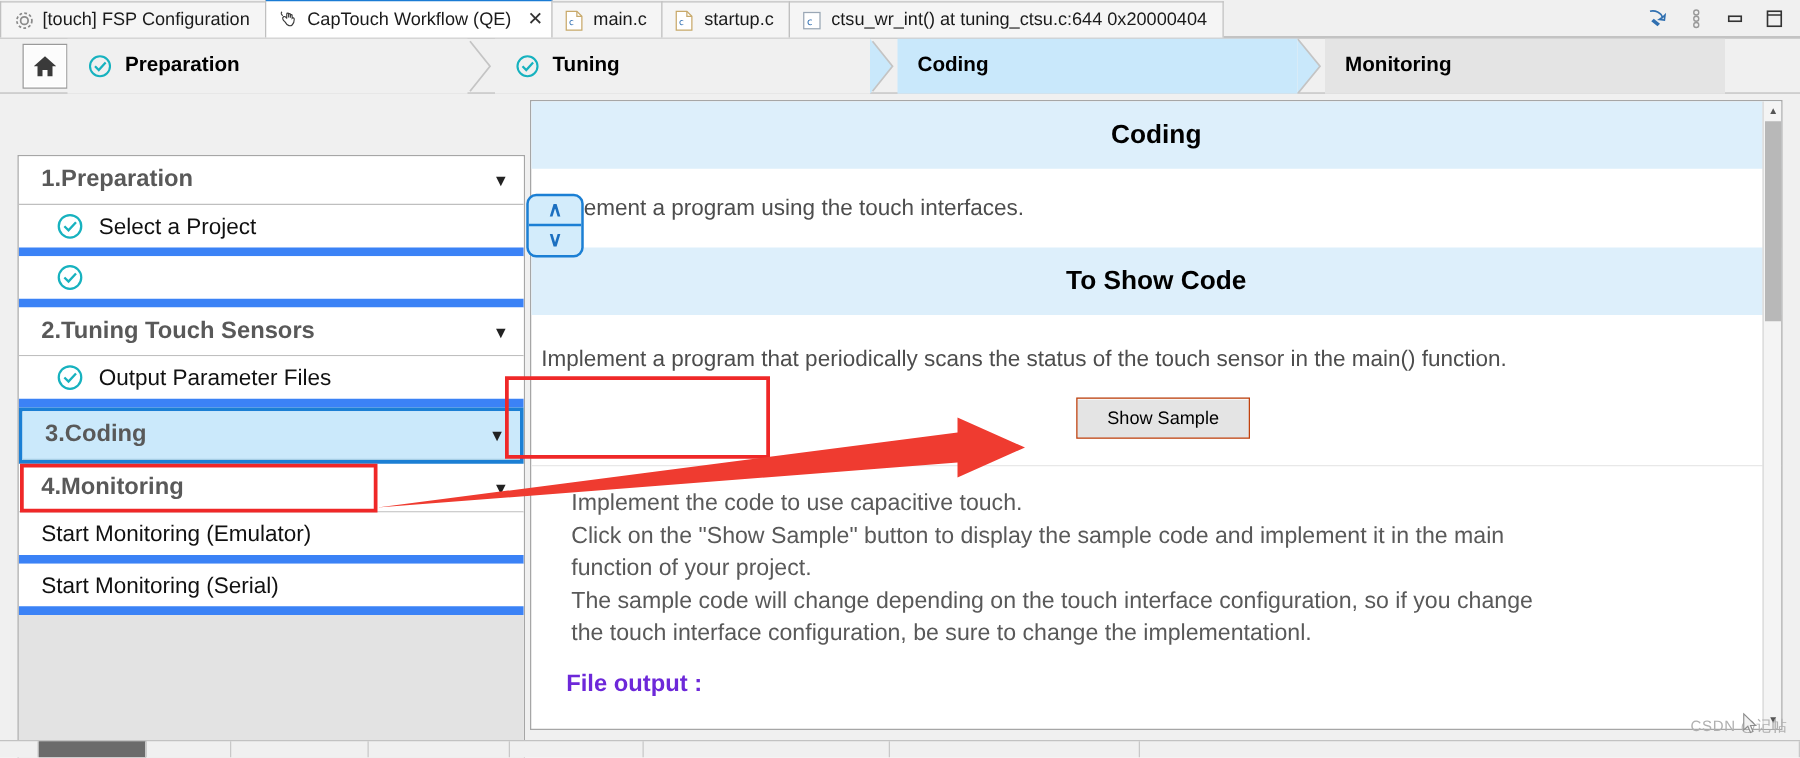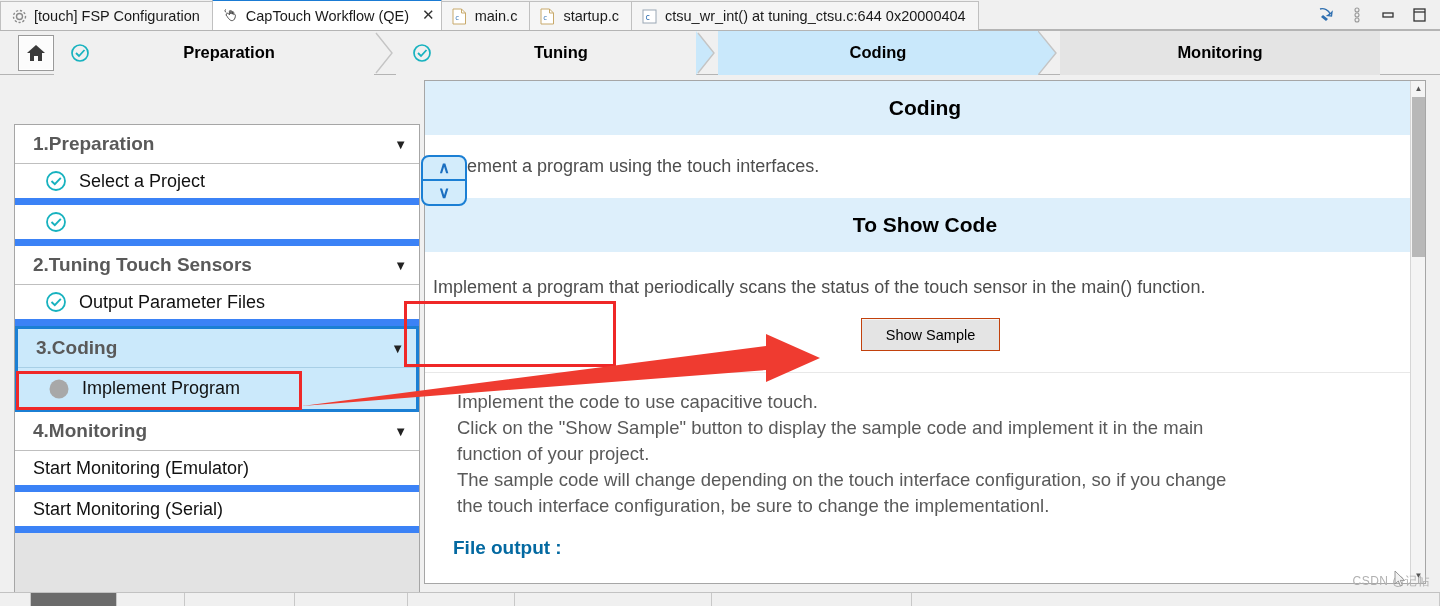--- a/index.html
+++ b/index.html
@@ -68,21 +68,21 @@
     display:flex; align-items:center; justify-content:center;
     box-shadow: inset 0 0 0 1px #fff;
   }
   .step {
     position:relative;
     height:44px; display:flex; align-items:center;
     font-size:16.5px; font-weight:bold; color:#000;
     padding:0 16px;
   }
   .step .chk { width:20px; height:20px; flex:0 0 20px; margin-right:10px; }
-  .step .steplabel { flex:1 1 auto; text-align:center; }
+  .step .steplabel { flex:1 1 auto; text-align:left; }
   .step.s1 { width:320px; background:#f0f0f0; }
   .step.s2 { width:300px; background:#f0f0f0; }
   .step.s3 { width:320px; background:#c9e8fb; }
   .step.s4 { width:320px; background:#e4e4e4; }
   .arrowsep { width:22px; height:44px; position:relative; flex:0 0 22px; }
   .arrowsep svg { display:block; }
 
   
   .workarea { position:absolute; left:0; top:75px; width:1440px; height:517px; background:#f0f0f0; }
 
@@ -150,21 +150,21 @@
     display:flex; align-items:center; justify-content:center;
     box-shadow: inset 0 1px 0 #f6f6f6;
   }
   .helptext {
     padding:16px 0 0 32px;
     font-size:18.5px; color:#595959; line-height:26px;
   }
   .helptext div { white-space:nowrap; }
   .fileout {
     padding:18px 0 0 28px;
-    font-size:19px; font-weight:bold; color:#0369a1;
+    font-size:19px; font-weight:bold; color:#6d28d9;
   }
   .content-divider { height:1px; background:#e8e8e8; }
 
   
   .stepper {
     position:absolute; left:421px; top:80px; width:46px; height:51px;
     border:2px solid #1b7fd4; border-radius:8px;
     background:#d3ecfb;
     display:flex; flex-direction:column;
     z-index:20; overflow:hidden;
@@ -396,28 +396,20 @@
             <path d="M6.5 11 L9.8 14.2 L15.8 7.8" fill="none" stroke="#17b2bf" stroke-width="1.9"></path>
           </svg>
         </span>
         <span>Output Parameter Files</span>
       </div>
 
       <div class="sel-block">
         <div class="navgroup">
           <span class="gname">3.Coding</span>
           <span class="caret">▼</span>
-        </div>
-        <div class="navitem">
-          <span class="dot">
-            <svg width="22" height="22" viewBox="0 0 22 22">
-              <circle cx="11" cy="11" r="9.5" fill="#a8a8a8"></circle>
-            </svg>
-          </span>
-          <span>Implement Program</span>
         </div>
       </div>
 
       <div class="navgroup">
         <span class="gname">4.Monitoring</span>
         <span class="caret">▼</span>
       </div>
       <div class="navitem plain">
         <span>Start Monitoring (Emulator)</span>
       </div>

